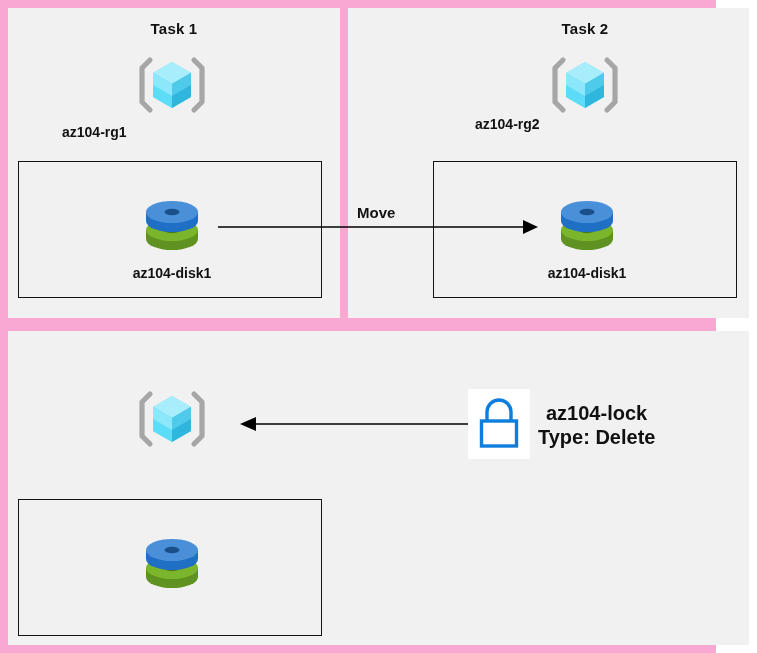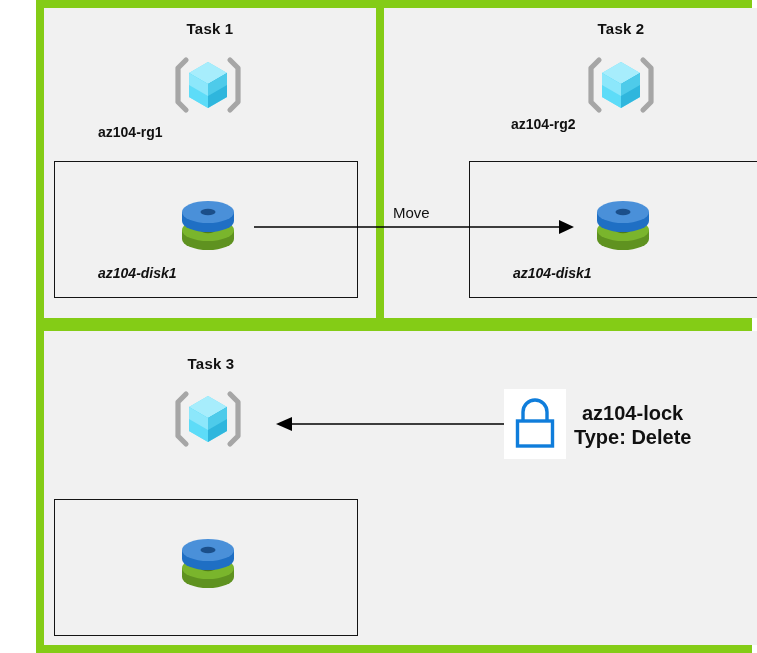--- a/index.html
+++ b/index.html
@@ -11,22 +11,21 @@
     width: 757px;
     height: 653px;
     position: relative;
     font-family: "Liberation Sans", sans-serif;
     overflow: hidden;
   }
   #stage {
     position: absolute;
     left: 0; top: 0;
     width: 716px; height: 653px;
-    background: #84cc16;
-    margin-left: 36px;
+    background: #f9a8d4;
   }
   .panel {
     position: absolute;
     background: #f1f1f1;
   }
   #panel-task1 { left: 8px;   top: 8px;   width: 332px; height: 310px; }
   #panel-task2 { left: 348px; top: 8px;   width: 401px; height: 310px; }
   #panel-task3 { left: 8px;   top: 331px; width: 741px; height: 314px; }
 
   .task-title {
@@ -83,39 +82,38 @@
   #disk-icon-1 { left: 136px; top: 197px; }
   #disk-icon-2 { left: 551px; top: 197px; }
   #disk-icon-3 { left: 136px; top: 535px; }
 
   .disk-label {
     position: absolute;
     font-size: 14px;
     font-weight: bold;
     color: #111111;
     white-space: nowrap;
-    text-align: left;
-    font-style: italic;
+    text-align: center;
   }
   #disk-label-1 { left: 62px;  top: 265px; width: 220px; }
   #disk-label-2 { left: 477px; top: 265px; width: 220px; }
   #disk-label-3 { left: 62px;  top: 603px; width: 220px; }
 
   
   .arrow-svg {
     position: absolute;
     overflow: visible;
   }
   #arrow-move { left: 218px; top: 215px; width: 320px; height: 24px; }
   #arrow-lock { left: 240px; top: 412px; width: 232px; height: 24px; }
 
   .move-label {
     position: absolute;
     font-size: 15px;
-    font-weight: normal;
+    font-weight: bold;
     color: #111111;
     white-space: nowrap;
   }
   #label-move { left: 357px; top: 204px; }
 
   
   #lock-tile {
     position: absolute;
     left: 468px;
     top: 389px;
@@ -144,21 +142,20 @@
 <body>
 
 <div id="stage">
 
   <div class="panel" id="panel-task1"></div>
   <div class="panel" id="panel-task2"></div>
   <div class="panel" id="panel-task3"></div>
 
   <div class="task-title" id="title-task1">Task 1</div>
   <div class="task-title" id="title-task2">Task 2</div>
-  <div class="task-title" id="title-task3">Task 3</div>
 
   <svg class="rg-icon" id="rg-icon-1" viewBox="0 0 72 62">
     <g fill="none" stroke="#a6a6a6" stroke-width="5.2" stroke-linecap="round" stroke-linejoin="round">
       <path d="M14,6 L6,14 L6,48 L14,56"></path>
       <path d="M58,6 L66,14 L66,48 L58,56"></path>
     </g>
     <g>
       <polygon points="36,8 55,19 55,43 36,54 17,43 17,19" fill="#6fe0fa"></polygon>
       <polygon points="36,8 55,19 36,30 17,19" fill="#a7edfc"></polygon>
       <polygon points="36,30 55,19 55,43 36,54" fill="#2fb6dd"></polygon>

